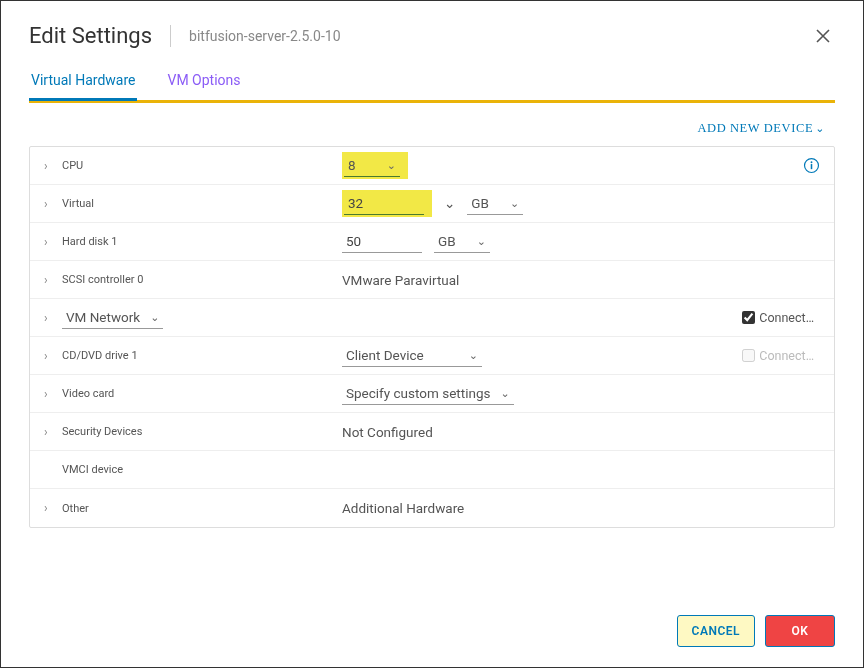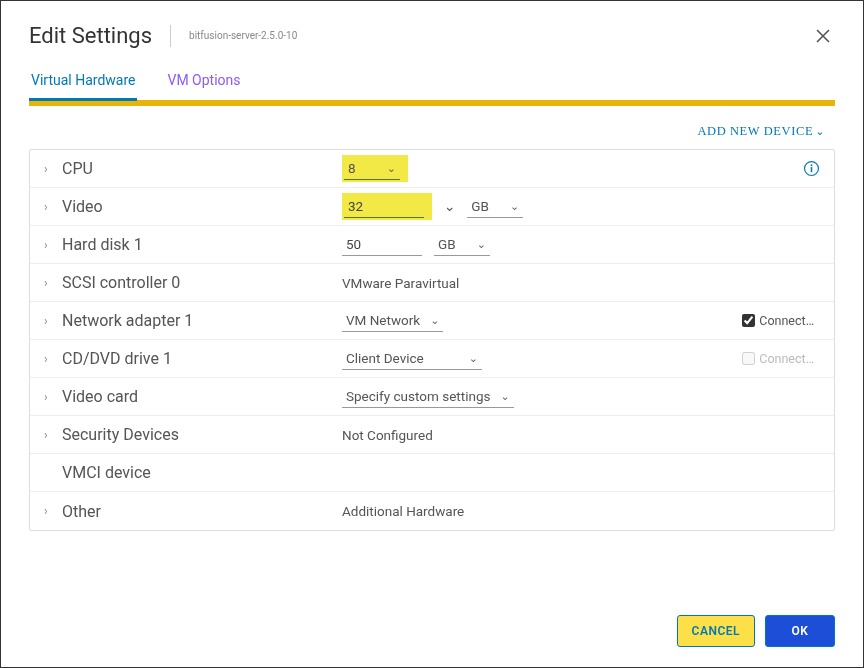--- a/index.html
+++ b/index.html
@@ -29,34 +29,34 @@
     font-size: 22px;
     font-weight: 400;
     color: #333;
   }
   .divider-v {
     width: 1px;
     background: #ccc;
     height: 22px;
   }
   .subtitle {
-    font-size: 10px;
+    font-size: 14px;
     color: #888;
   }
   .close-icon {
     margin-left: auto;
     cursor: pointer;
     color: #555;
     padding: 4px;
   }
   .close-icon svg { display: block; }
   .tabs {
     display: flex;
     gap: 28px;
-    border-bottom: 6px solid #eab308;
+    border-bottom: 3px solid #eab308;
     margin-bottom: 12px;
   }
   .tab {
     padding: 6px 2px 10px 2px;
     color: #8b5cf6;
     cursor: pointer;
     font-size: 14px;
   }
   .tab.active {
     color: #0079b8;
@@ -90,21 +90,21 @@
   .row:last-child { border-bottom: none; }
   .row .expand {
     width: 18px;
     color: #888;
     font-size: 12px;
     cursor: pointer;
   }
   .row .label {
     width: 280px;
     color: #555;
-    font-size: 16px;
+    font-size: 11px;
   }
   .row .value {
     flex: 1;
     display: flex;
     align-items: center;
     gap: 12px;
     color: #555;
   }
   .dd {
     display: inline-flex;
@@ -172,25 +172,25 @@
     border-radius: 3px;
     cursor: pointer;
     display: inline-flex;
     align-items: center;
     justify-content: center;
     padding: 0 14px;
   }
   .btn-outline {
     border: 1px solid #0079b8;
     color: #0079b8;
-    background: #fde047;
+    background: #fef9c3;
   }
   .btn-primary {
     border: 1px solid #0079b8;
-    background: #1d4ed8;
+    background: #ef4444;
     color: #fff;
   }
 </style>
 </head>
 <body>
 
 <div class="dialog">
   <div class="header">
     <span class="title">Edit Settings</span>
     <span class="divider-v"></span>
@@ -228,21 +228,21 @@
         <svg width="17" height="17" viewBox="0 0 20 20">
             <circle cx="10" cy="10" r="8.2" stroke="#0079b8" stroke-width="1.4" fill="none"></circle>
             <circle cx="10" cy="6.2" r="1.1" fill="#0079b8"></circle>
             <rect x="9.1" y="8.3" width="1.8" height="6" fill="#0079b8"></rect>
           </svg>
       </span>
     </div>
 
     <div class="row">
       <span class="expand">›</span>
-      <span class="label">Video</span>
+      <span class="label">Virtual</span>
       <span class="value">
         <span class="highlight highlight-input">
           <input class="input-underline" value="32" style="">
         </span>
         <span class="chev" style="border-bottom:1px solid transparent;">⌄</span>
         <span class="dd">
           <span class="txt">GB</span>
           <span class="chev">⌄</span>
         </span>
       </span>
@@ -261,21 +261,20 @@
     </div>
 
     <div class="row">
       <span class="expand">›</span>
       <span class="label">SCSI controller 0</span>
       <span class="value">VMware Paravirtual</span>
     </div>
 
     <div class="row">
       <span class="expand">›</span>
-      <span class="label">Network adapter 1</span>
       <span class="value">
         <span class="dd">
           <span class="txt">VM Network</span>
           <span class="chev">⌄</span>
         </span>
       </span>
       <label class="connect-box">
         <input type="checkbox" checked="" style="">
         <span>Connect…</span>
       </label>

